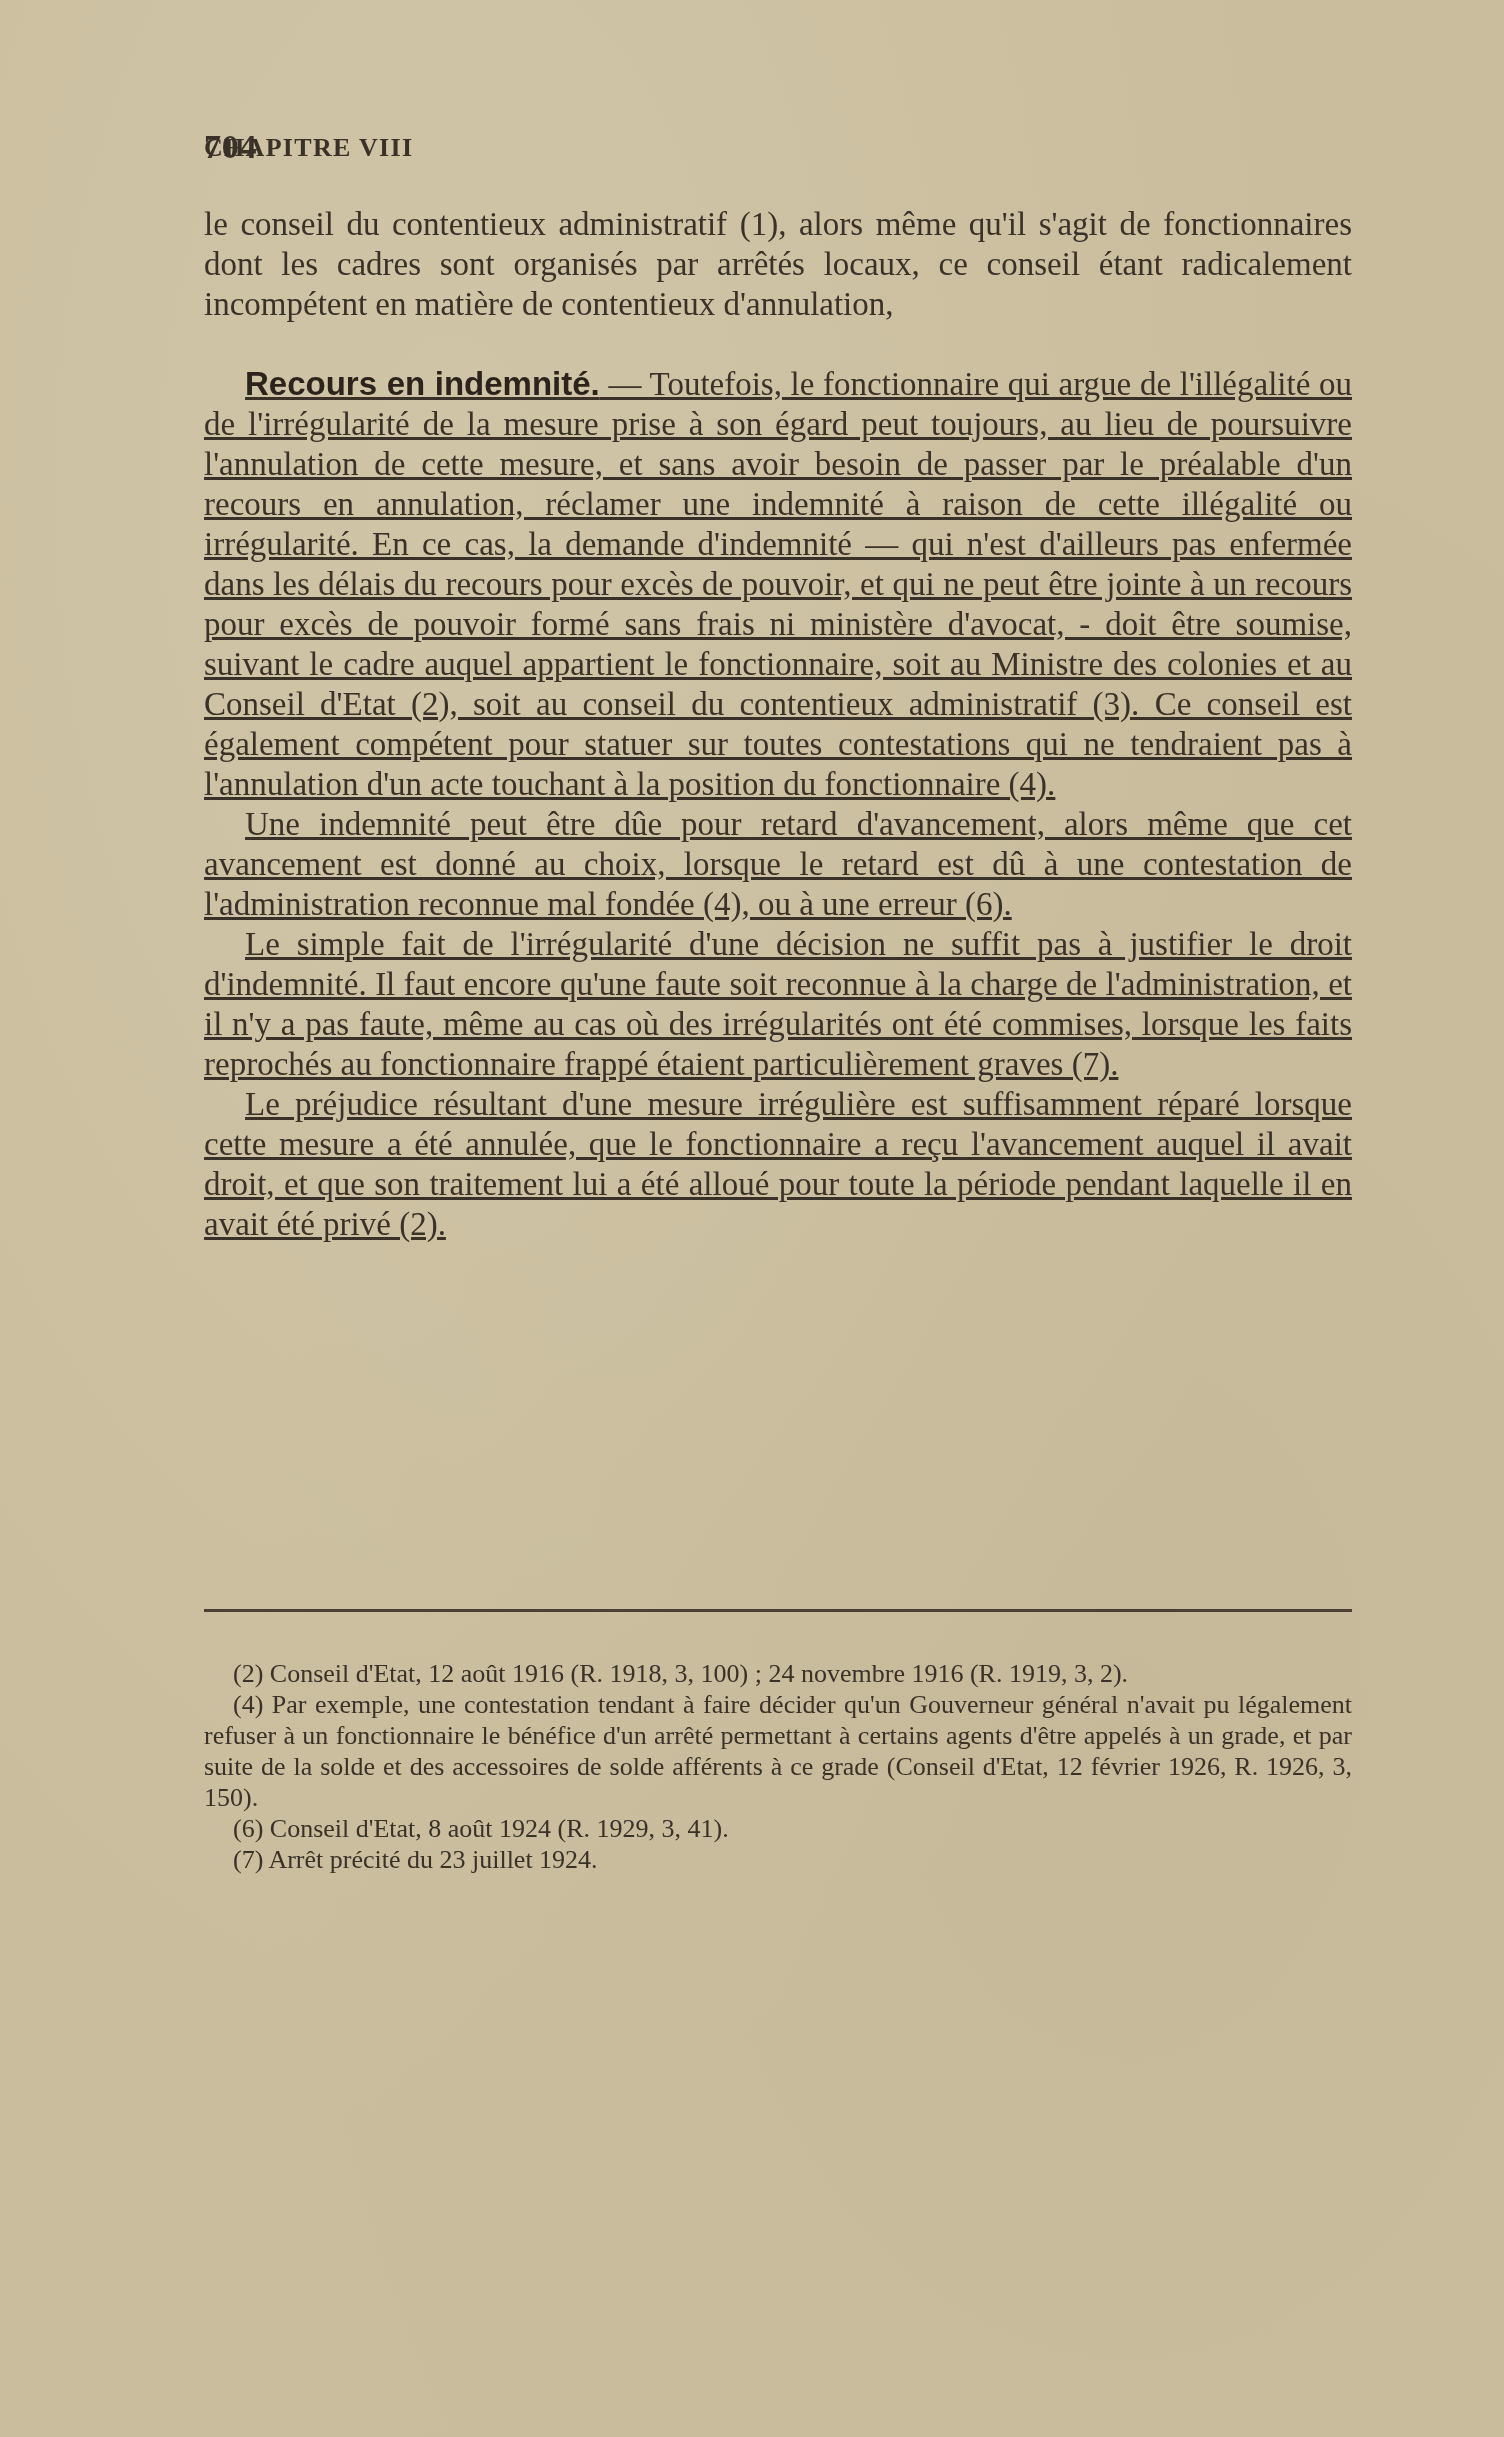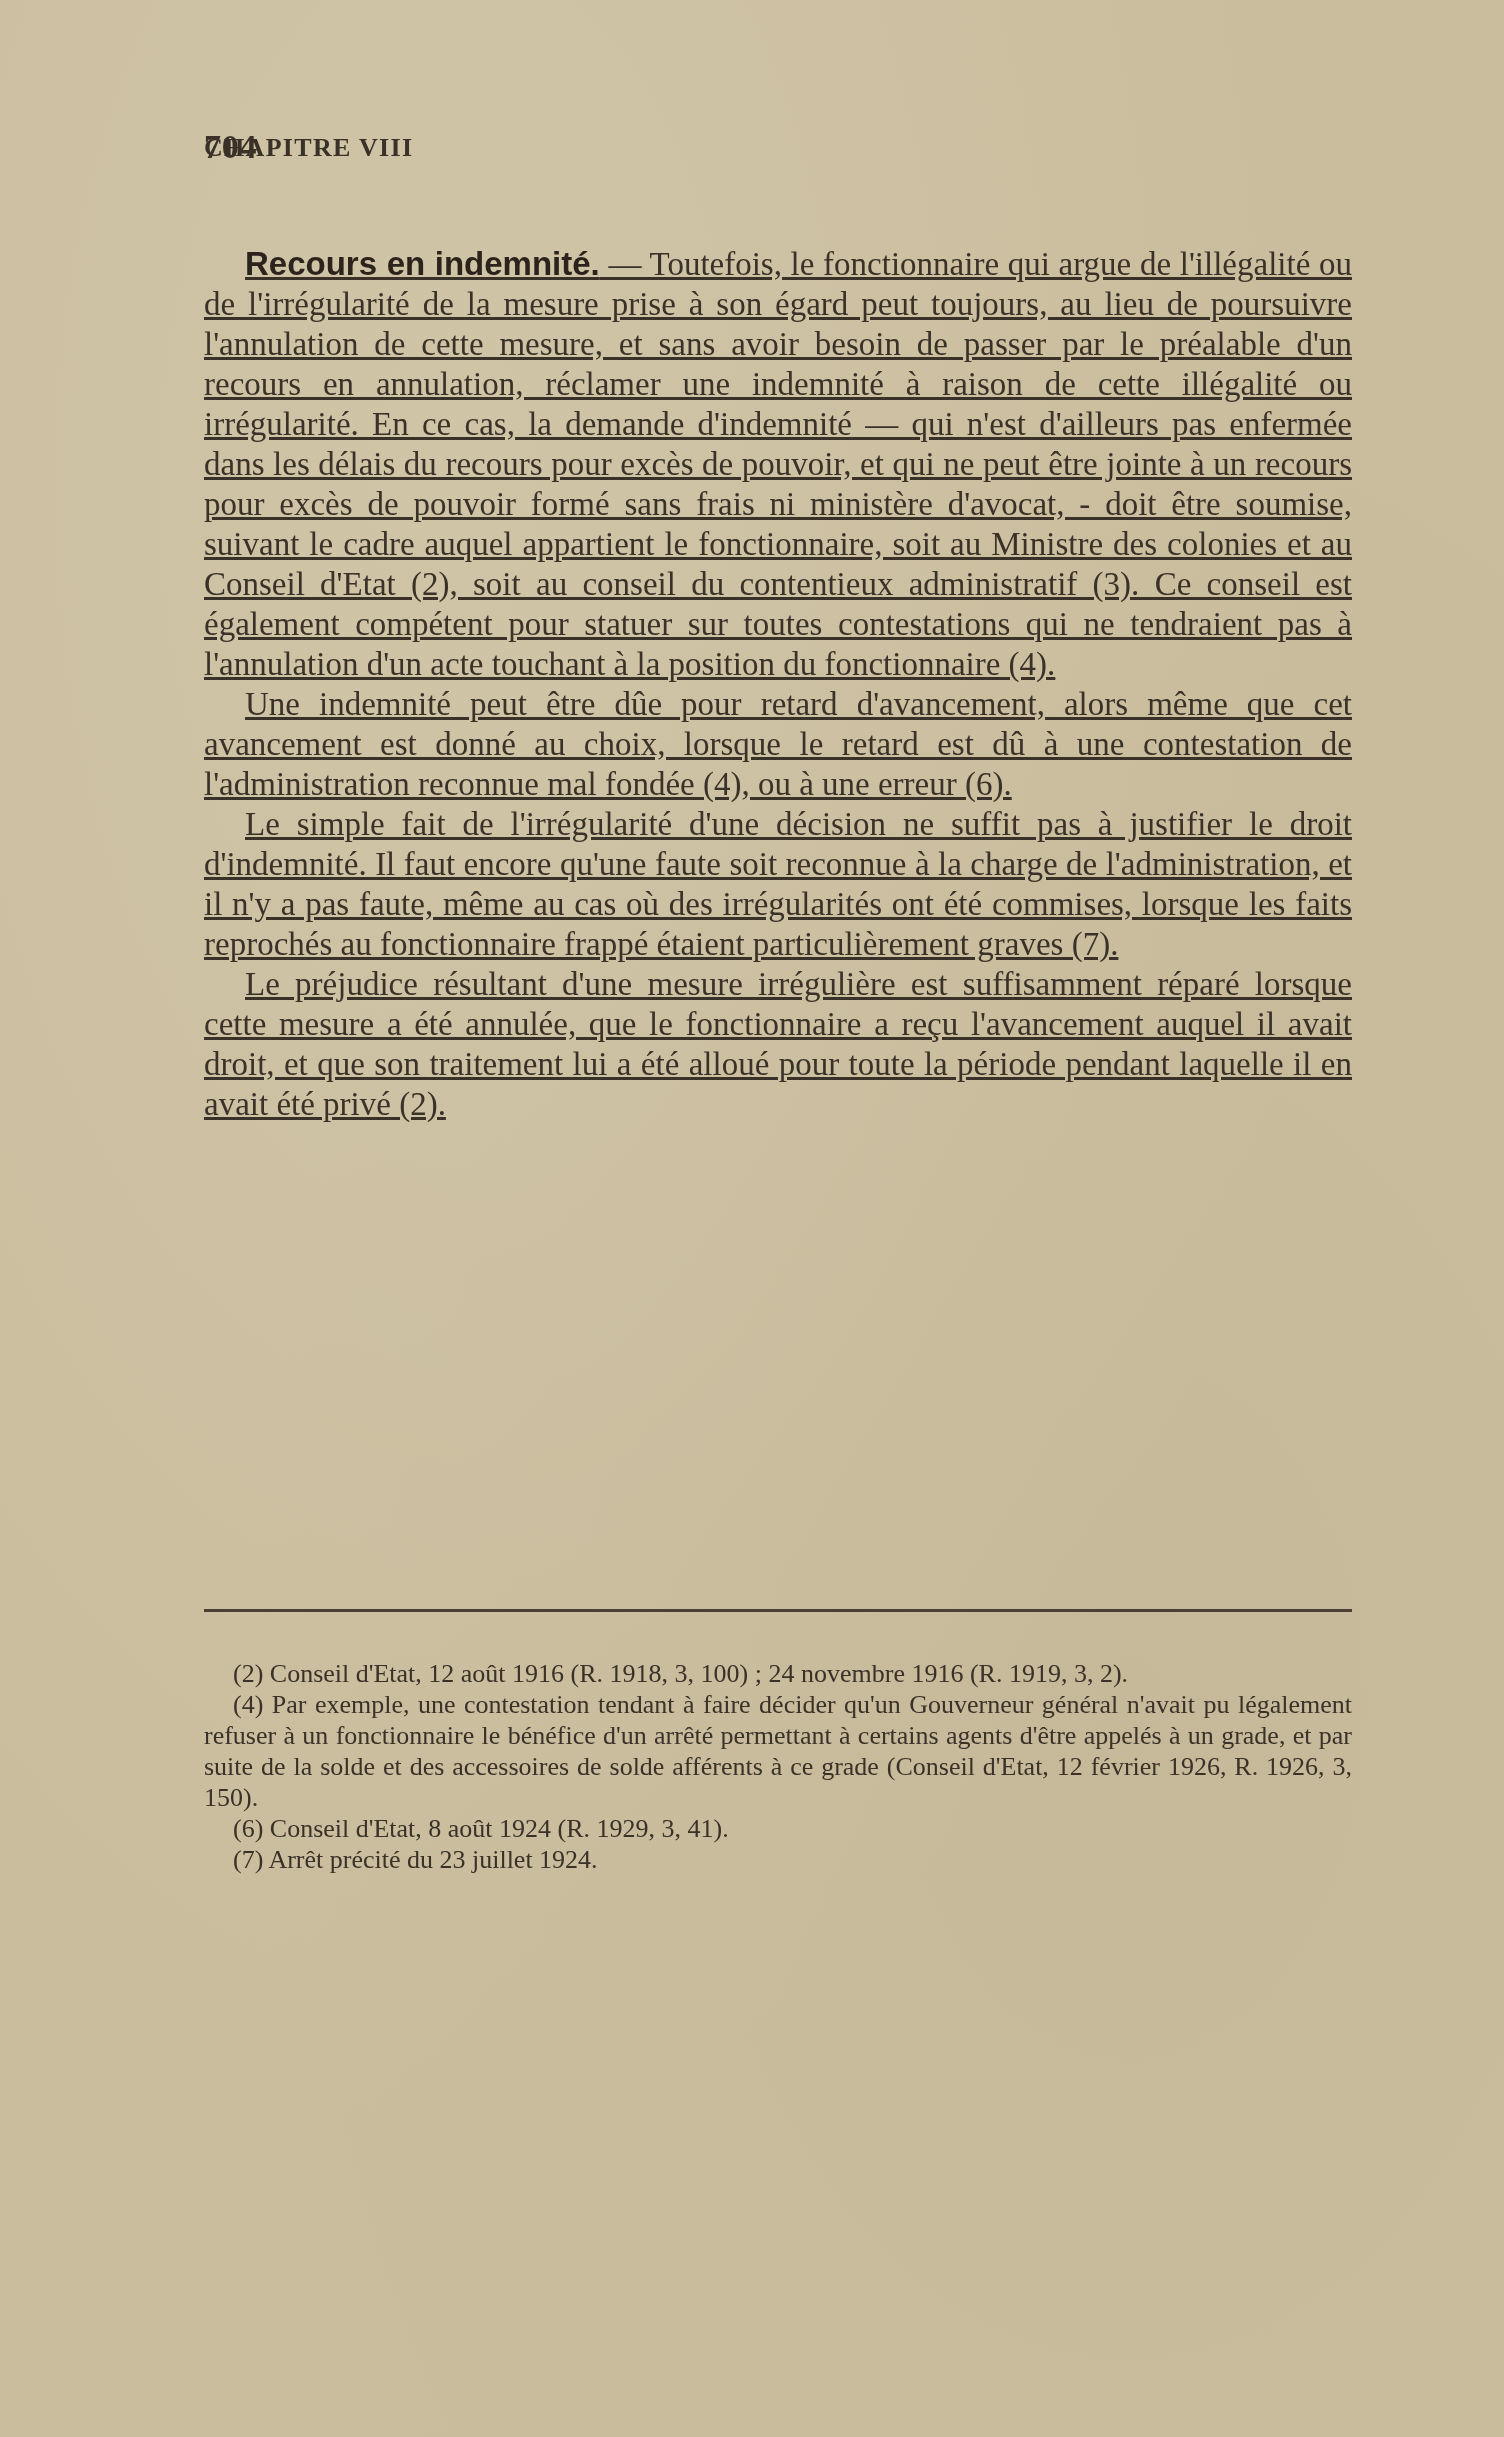--- a/index.html
+++ b/index.html
@@ -113,20 +113,21 @@
 <body>
 
 <div class="page">
 
   <div class="running-head">
     <span class="page-number">704</span>
     <div class="chapter-title">CHAPITRE VIII</div>
   </div>
 
   <div class="body-text">
+    <p class="para-first">le conseil du contentieux administratif (1), alors même qu'il s'agit de fonctionnaires dont les cadres sont organisés par arrêtés locaux, ce conseil étant radicalement incompétent en matière de contentieux d'annulation,</p>
     <div class="para-gap"></div>
     <p class="para-indent"><span class="section-heading">Recours en indemnité.</span><span> — Toutefois, le fonctionnaire qui argue de l'illégalité ou de l'irrégularité de la mesure prise à son égard peut toujours, au lieu de poursuivre l'annulation de cette mesure, et sans avoir besoin de passer par le préalable d'un recours en annulation, réclamer une indemnité à raison de cette illégalité ou irrégularité. En ce cas, la demande d'indemnité — qui n'est d'ailleurs pas enfermée dans les délais du recours pour excès de pouvoir, et qui ne peut être jointe à un recours pour excès de pouvoir formé sans frais ni ministère d'avocat, - doit être soumise, suivant le cadre auquel appartient le fonctionnaire, soit au Ministre des colonies et au Conseil d'Etat (2), soit au conseil du contentieux administratif (3). Ce conseil est également compétent pour statuer sur toutes contestations qui ne tendraient pas à l'annulation d'un acte touchant à la position du fonctionnaire (4).</span></p>
     <p class="para-indent">Une indemnité peut être dûe pour retard d'avancement, alors même que cet avancement est donné au choix, lorsque le retard est dû à une contestation de l'administration reconnue mal fondée (4), ou à une erreur (6).</p>
     <p class="para-indent">Le simple fait de l'irrégularité d'une décision ne suffit pas à justifier le droit d'indemnité. Il faut encore qu'une faute soit reconnue à la charge de l'administration, et il n'y a pas faute, même au cas où des irrégularités ont été commises, lorsque les faits reprochés au fonctionnaire frappé étaient particulièrement graves (7).</p>
     <p class="para-indent">Le préjudice résultant d'une mesure irrégulière est suffisamment réparé lorsque cette mesure a été annulée, que le fonctionnaire a reçu l'avancement auquel il avait droit, et que son traitement lui a été alloué pour toute la période pendant laquelle il en avait été privé (2).</p>
   </div>
 
   <div class="footnote-rule"></div>
 
   <div class="footnotes">

